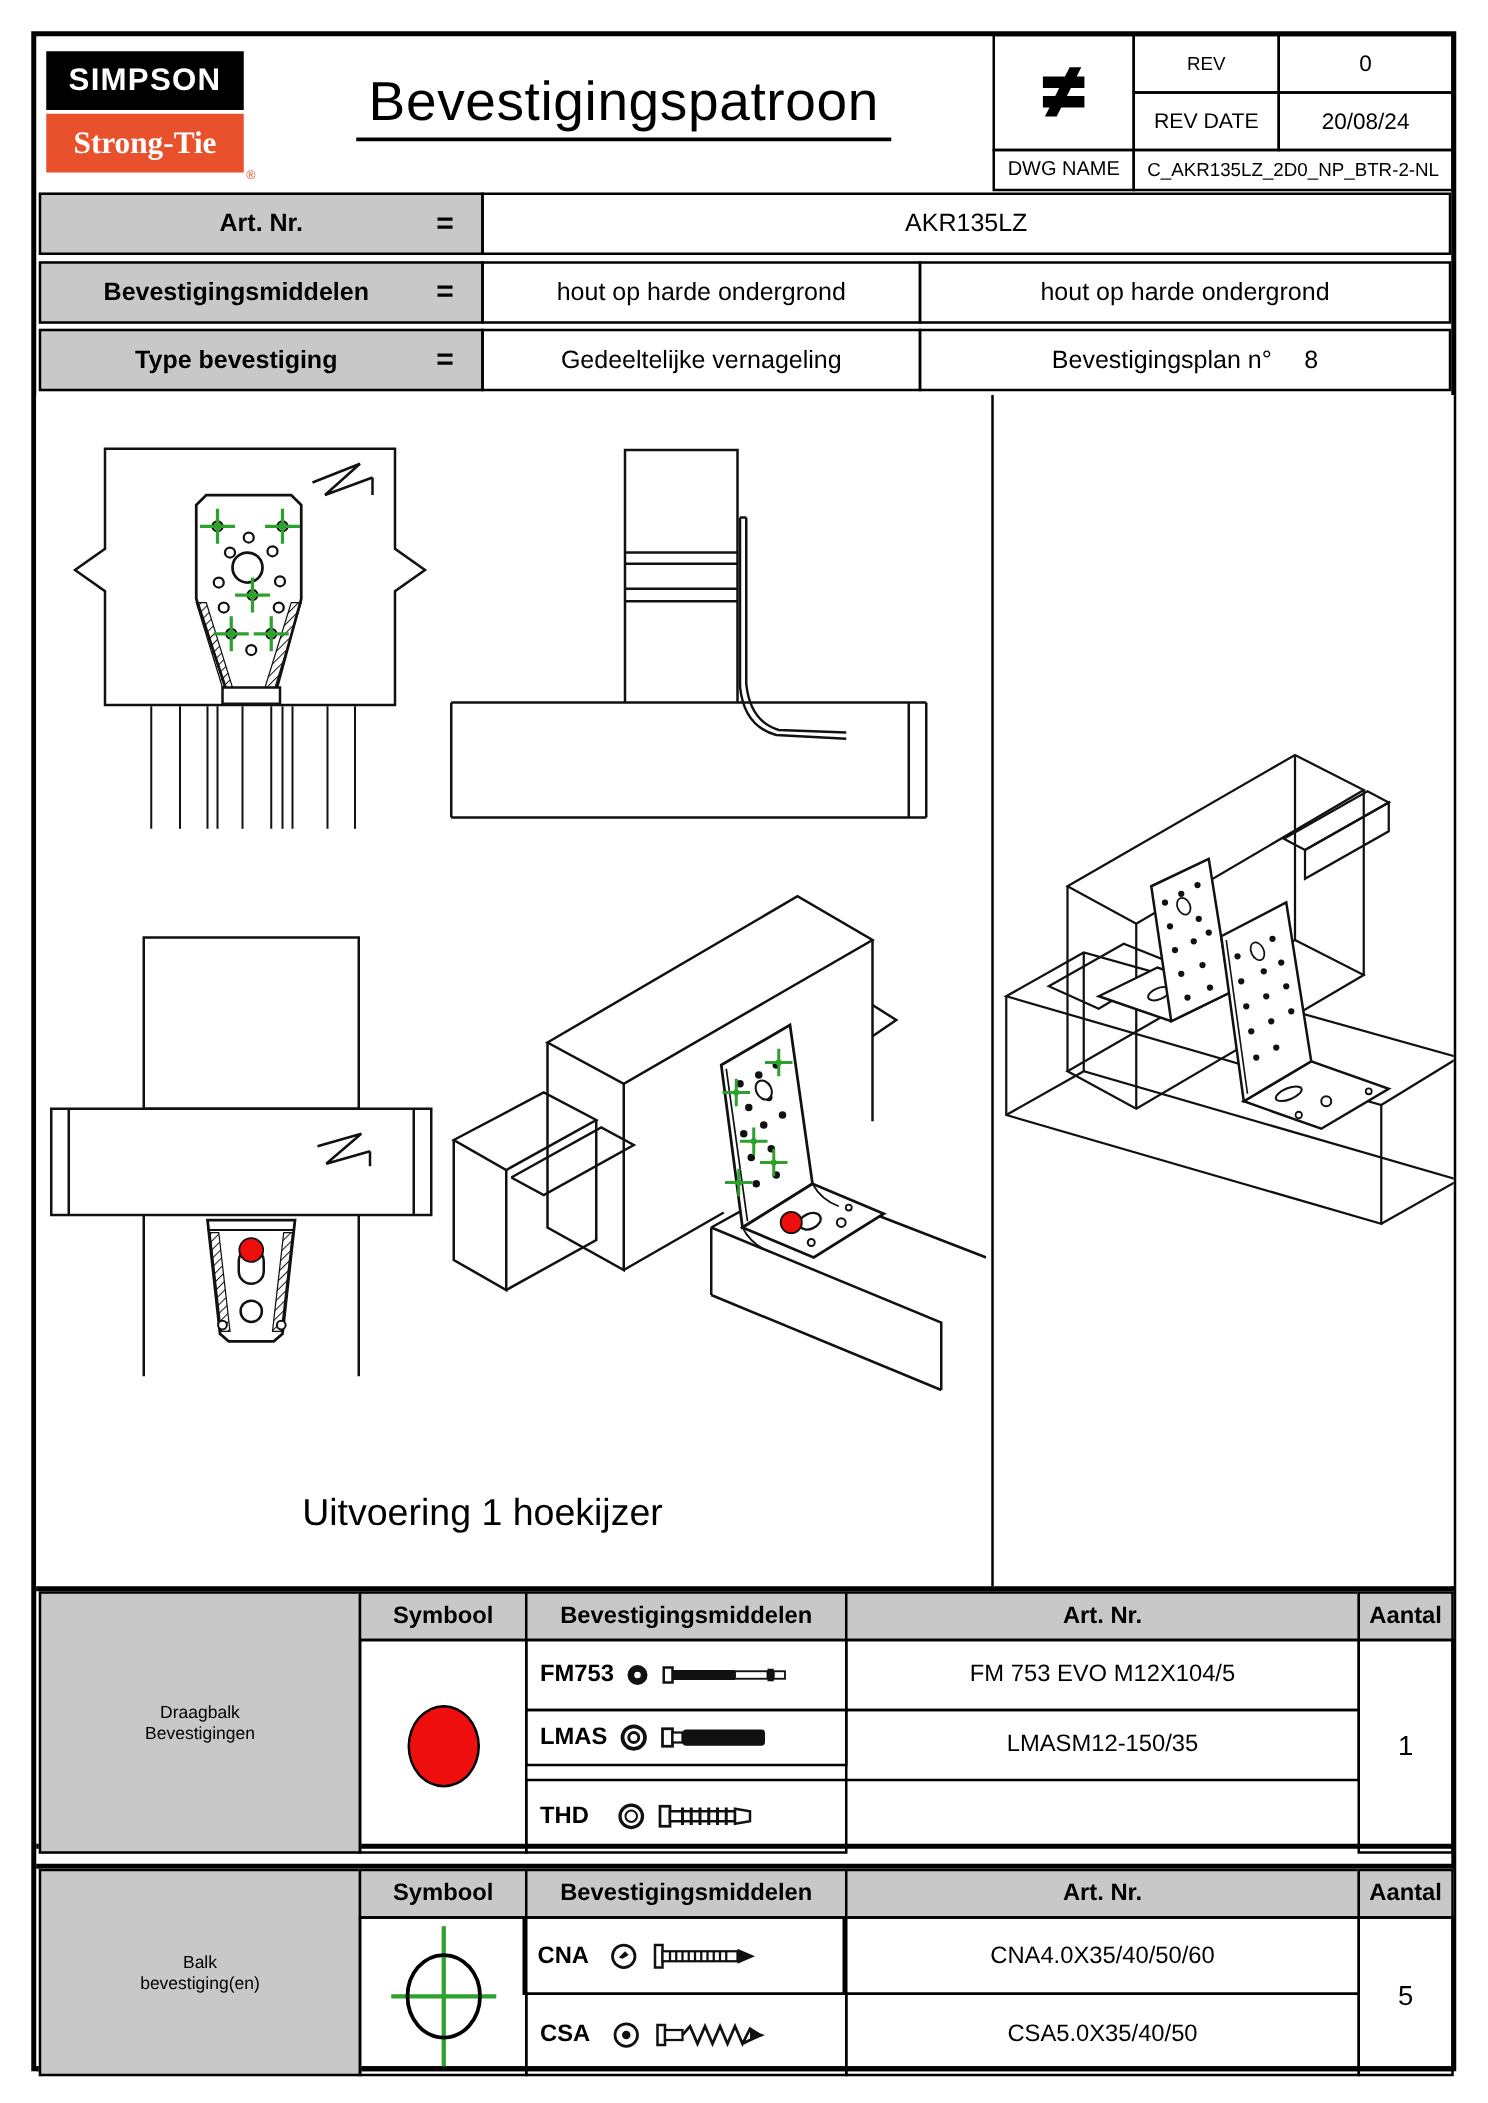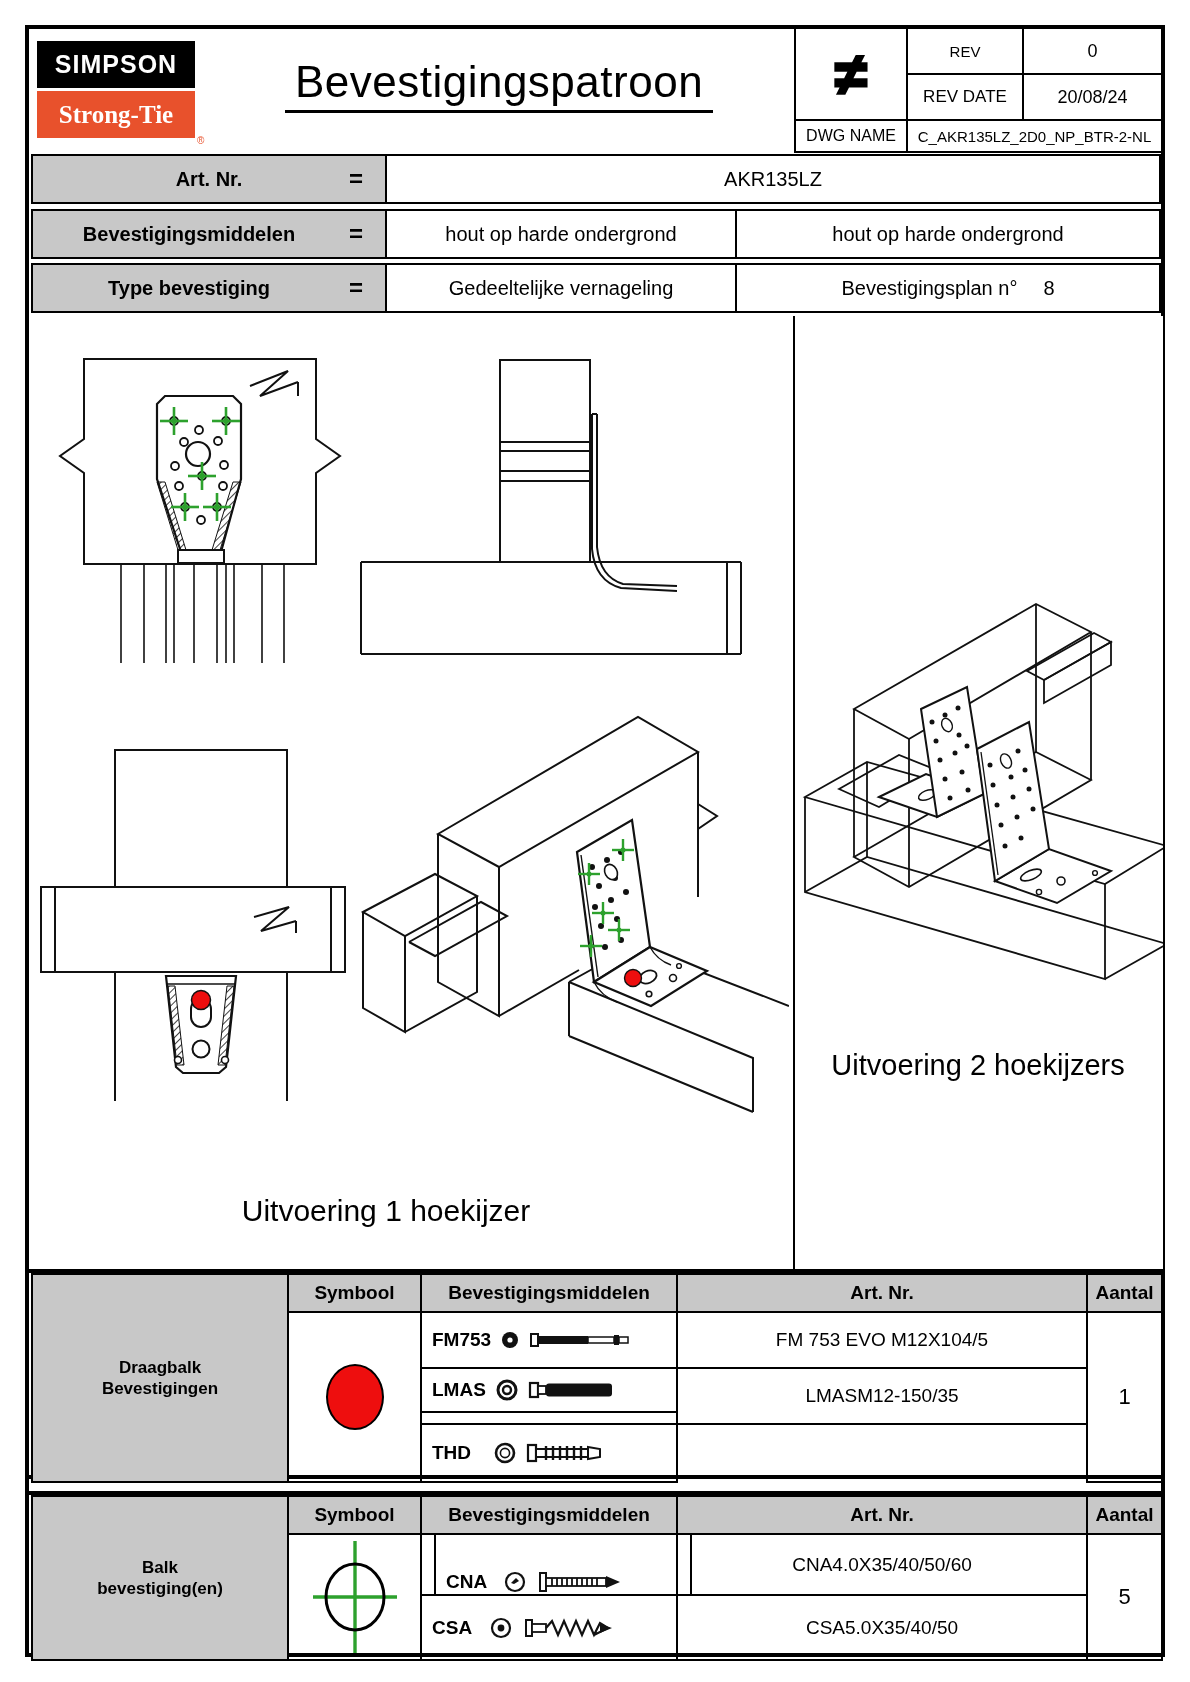--- a/index.html
+++ b/index.html
@@ -16,21 +16,21 @@
   .title span{border-bottom:3px solid #000;padding:0 10px 4px 10px;}
   .neq{font-size:58px;font-weight:900;-webkit-text-stroke:3px #000;line-height:1;}
   .spec-label{font-weight:bold;font-size:20px;}
   .eq{font-weight:900;font-size:24px;position:absolute;right:22px;top:50%;transform:translateY(-50%);}
   .spec-val{font-size:20px;}
   .cap{font-size:30px;text-align:center;}
   .fhead{font-weight:bold;font-size:19px;}
   .fcode{font-weight:bold;font-size:19px;}
   .fart{font-weight:normal;font-size:19px;}
   .fqty{font-size:22px;}
-  .glabel{font-weight:bold;font-size:17px;text-align:center;line-height:1.25;}
+  .glabel{font-weight:normal;font-size:14px;text-align:center;line-height:1.25;}
   svg{display:block;}
   .frow{display:flex;align-items:center;gap:9px;padding-left:10px;width:100%;}
 </style>
 </head>
 <body>
 
 <div class="abs frame">
 
   <div class="abs" style="left:0;top:0;width:1132px;height:122px;">
     <div class="abs logo-black" style="left:8px;top:12px;width:158px;height:47px;">
@@ -341,21 +341,20 @@
           <circle cx="230" cy="230" r="2.5"></circle>
         <circle cx="202" cy="266" r="2.5"></circle>
           <circle cx="218" cy="258" r="2.5"></circle>
           <circle cx="234" cy="250" r="2.5"></circle>
         <circle cx="206" cy="287" r="2.5"></circle>
           <circle cx="222" cy="279" r="2.5"></circle>
       </g>
     </svg>
 
     <div class="abs cap" style="left:157px;top:878px;width:400px;">Uitvoering 1 hoekijzer</div>
-    <div class="abs cap" style="left:766px;top:733px;width:366px;font-size:29px;">Uitvoering 2 hoekijzers</div>
   </div>
 
   <div class="abs" style="left:0;top:1240px;width:1134px;height:210px;border-top:4px solid #000;border-bottom:4px solid #000;">
     <div class="abs cell gray" style="left:2px;top:0;width:258px;height:210px;">
       <div class="glabel">
         <div>Draagbalk</div>
         <div>Bevestigingen</div>
       </div>
     </div>
     <div class="abs cell gray fhead" style="left:258px;top:0;width:135px;height:40px;">
@@ -462,21 +461,21 @@
     </div>
 
     <div class="abs cell" style="left:258px;top:38px;width:135px;height:128px;">
       <svg width="100" height="120" viewBox="0 0 100 120">
         <line x1="50" y1="4" x2="50" y2="116" stroke="#2DA12D" stroke-width="3.4"></line>
         <line x1="8" y1="60" x2="92" y2="60" stroke="#2DA12D" stroke-width="3.4"></line>
         <ellipse cx="50" cy="60" rx="29" ry="33" fill="none" stroke="#000" stroke-width="3"></ellipse>
       </svg>
     </div>
 
-    <div class="abs cell" style="left:405px;top:38px;width:258px;height:63px;align-items:flex-end;">
+    <div class="abs cell" style="left:389px;top:38px;width:258px;height:63px;">
       <div class="frow">
         <span class="fcode" style="width:48px;">CNA</span>
         <svg width="24" height="24" viewBox="0 0 24 24">
           <circle cx="12" cy="12" r="9" fill="none" stroke="#111" stroke-width="2.2"></circle>
           <path d="M8,13 L13,8 L16,11 L11,14 Z" fill="#111"></path>
         </svg>
         <svg width="100" height="22" viewBox="0 0 100 22">
           <rect x="4" y="2" width="6" height="18" fill="#fff" stroke="#111" stroke-width="2"></rect>
           <rect x="10" y="7" width="60" height="8" fill="#fff" stroke="#111" stroke-width="1.8"></rect>
           <g stroke="#111" stroke-width="1.8">

